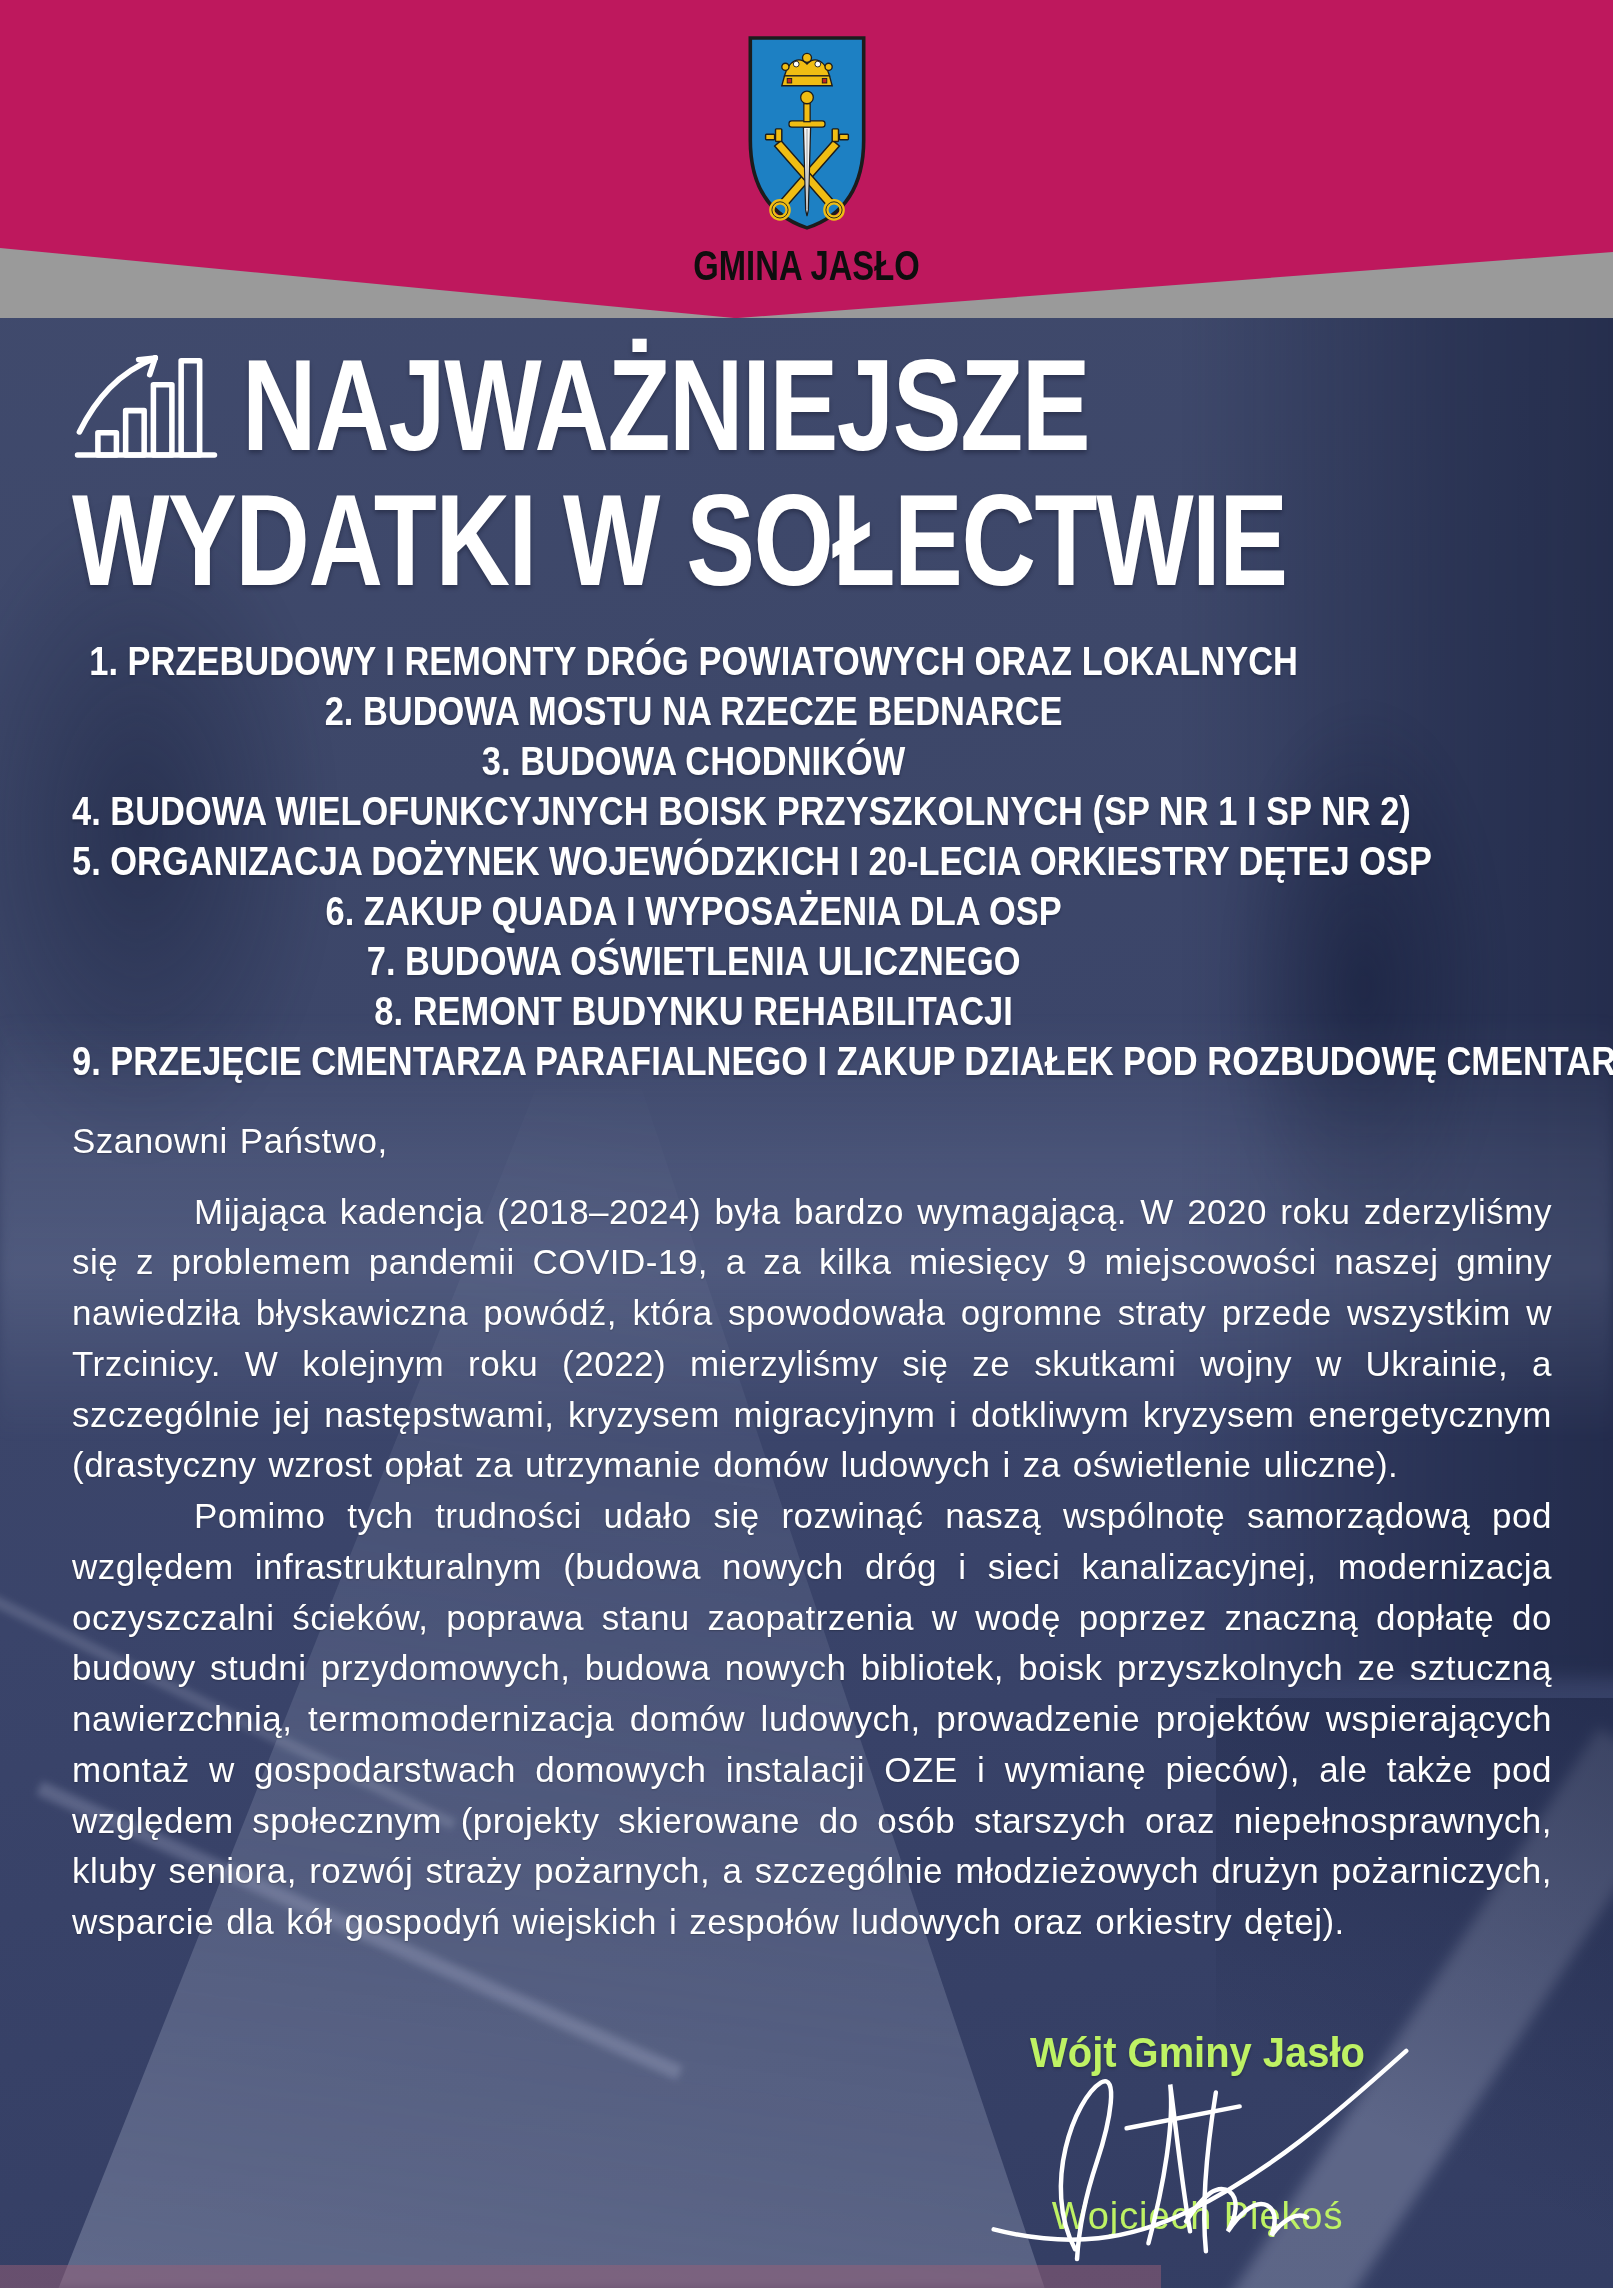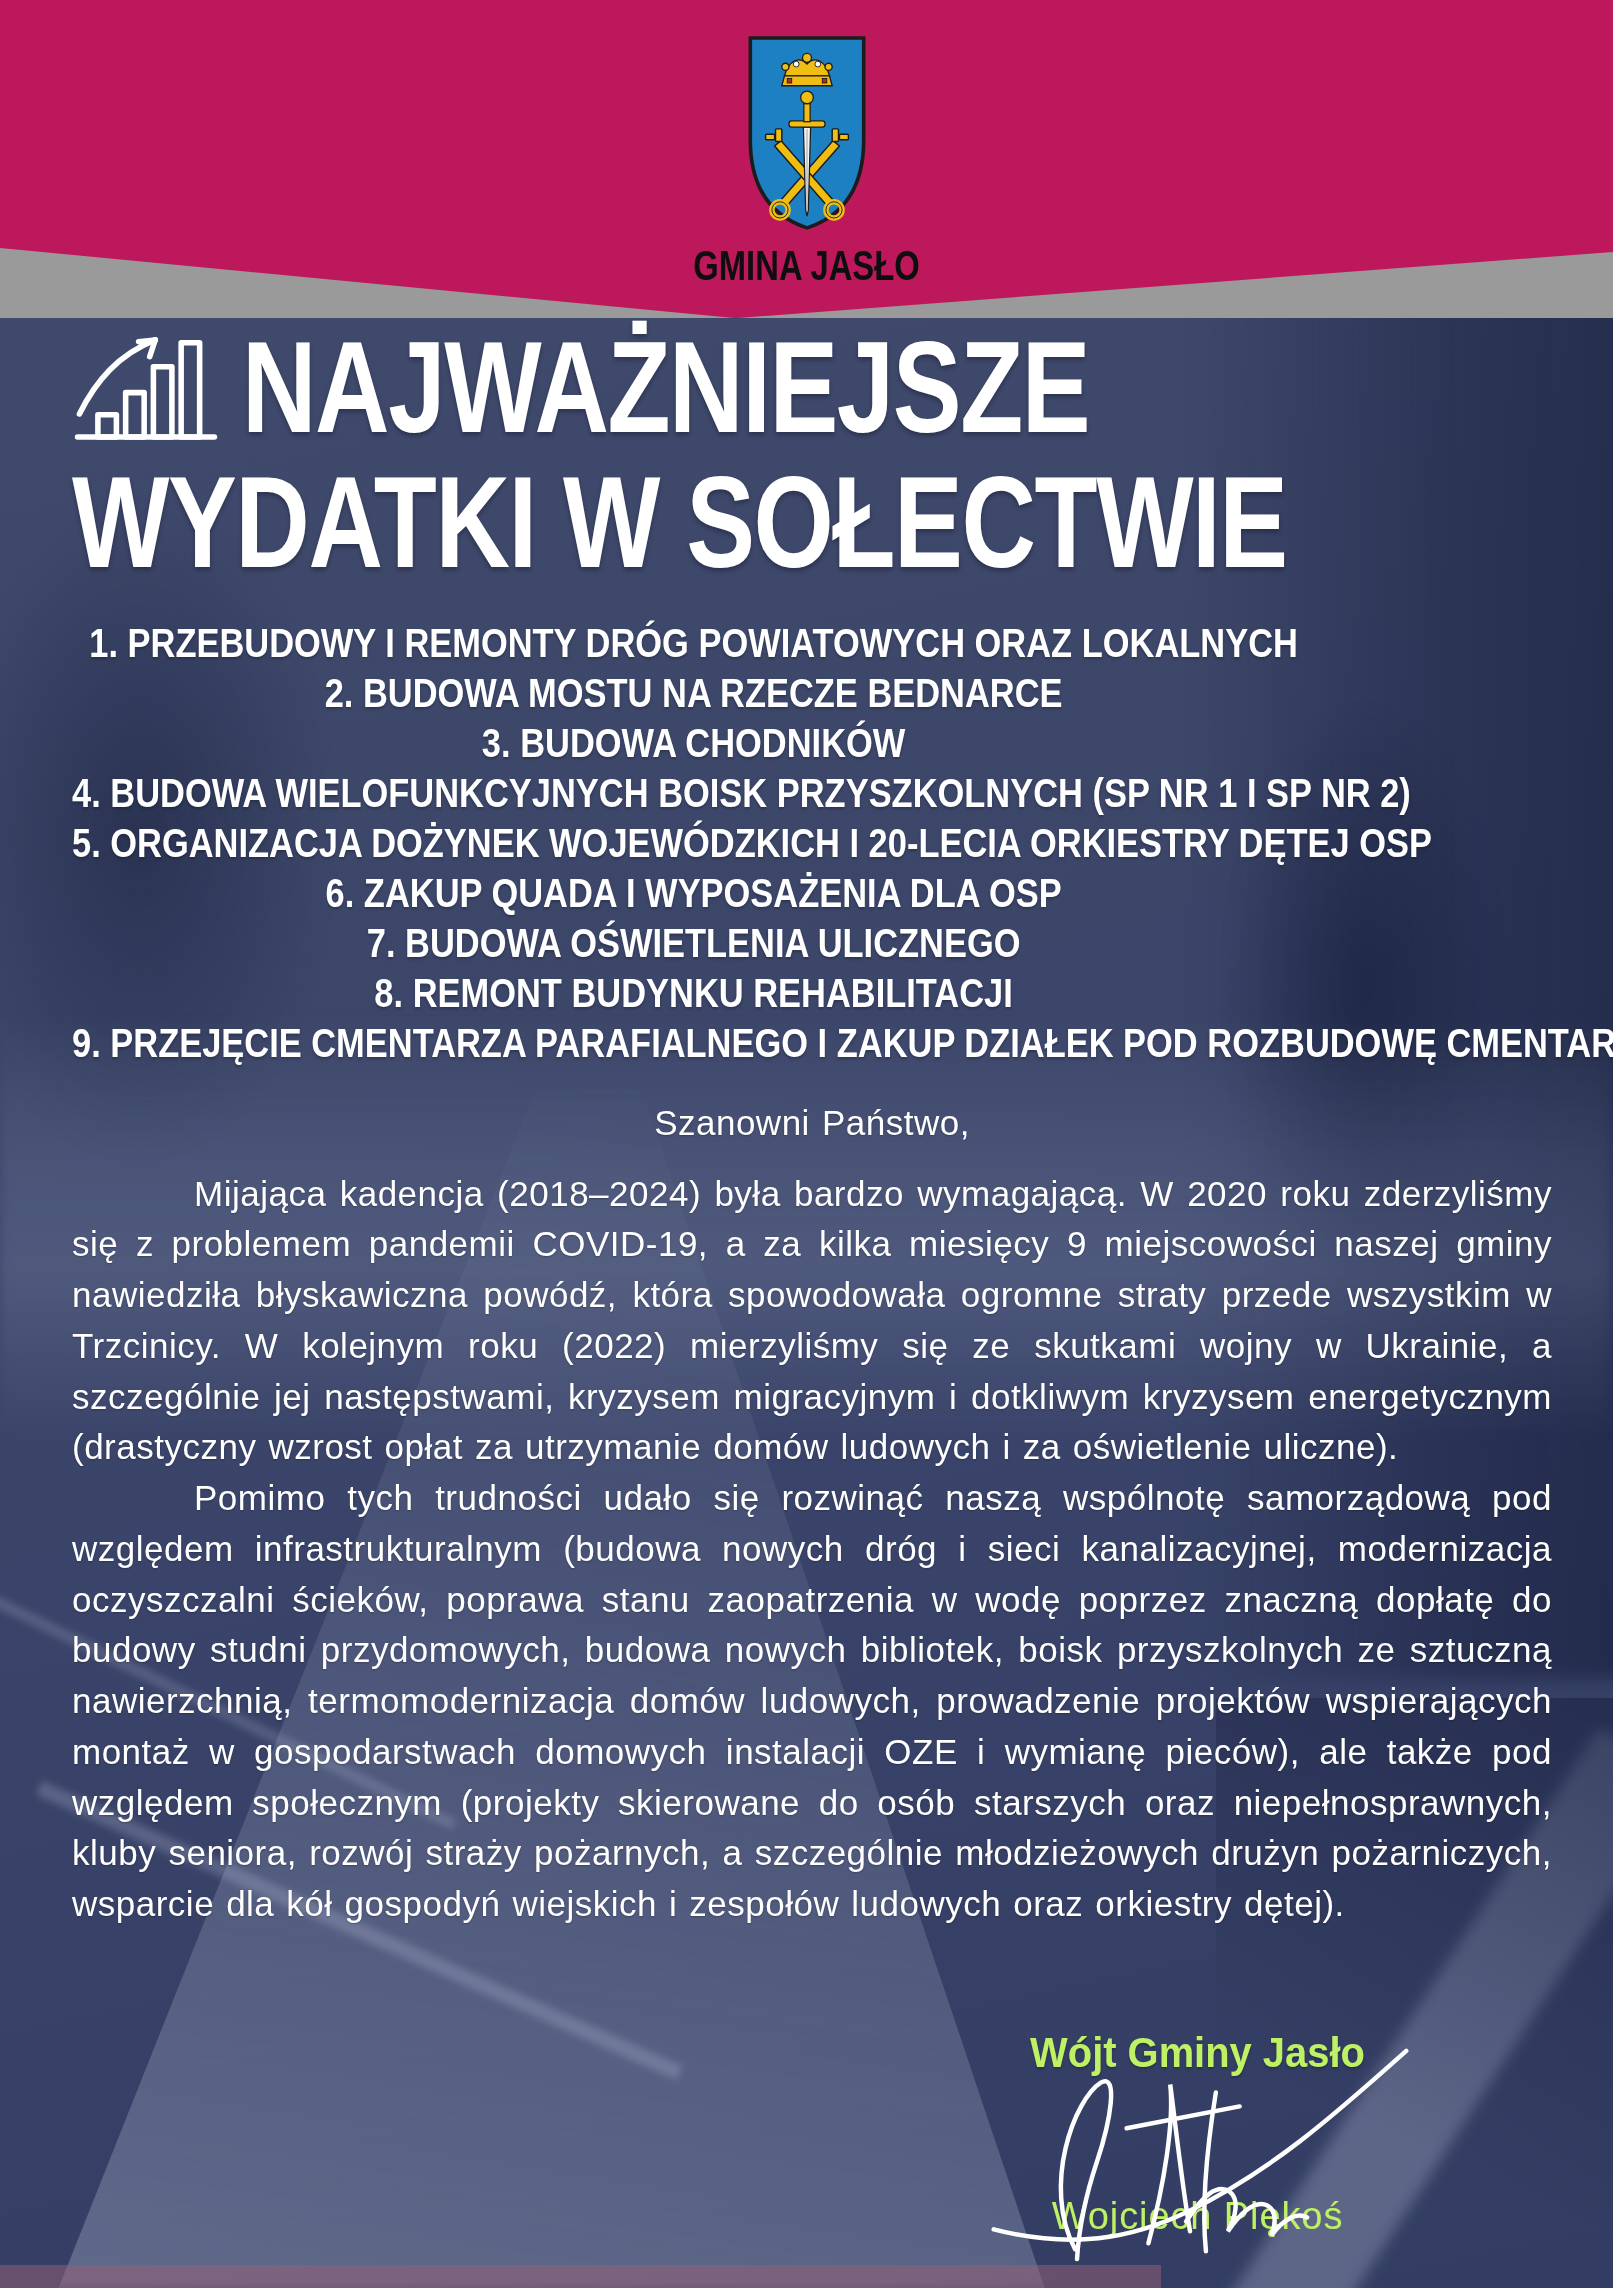--- a/index.html
+++ b/index.html
@@ -42,37 +42,37 @@
   .crest{position:absolute;left:50%;top:33px;transform:translateX(-50%);}
   .municipality{position:absolute;top:242px;left:0;right:0;text-align:center;
       font-size:42px;font-weight:bold;color:#0e0e0e;letter-spacing:0px;
       transform:scaleX(.78);}
   .wedge{position:absolute;bottom:0;background:#9a9a9a;}
   .wedge.left{left:0;width:734px;height:70px;clip-path:polygon(0 0,100% 100%,0 100%);}
   .wedge.right{right:0;width:875px;height:66px;clip-path:polygon(100% 0,0 100%,100% 100%);}
 
   
   .main{position:absolute;top:318px;left:0;right:0;bottom:0;
-        padding:4px 61px 0 72px;color:#fff;}
+        padding:22px 61px 0 72px;color:#fff;}
   .title-row{display:flex;align-items:center;}
   .chart-icon{width:148px;height:114px;margin-right:22px;flex:0 0 auto;}
   .h-line{font-size:129px;line-height:1.02;font-weight:bold;color:#fff;white-space:nowrap;
       letter-spacing:-1.8px;transform:scaleX(.8);transform-origin:left center;
       margin:0;text-shadow:0 2.8px 4.6px rgba(8,12,30,.35);}
   .h-line.second{margin-top:3.7px;}
 
   .expenses{list-style:none;margin:29.5px 0 0;padding:0;text-align:center;}
   .expenses li{font-size:41px;line-height:50px;font-weight:bold;white-space:nowrap;
       transform:scaleX(.84);transform-origin:left center;
       text-shadow:0 1.8px 2.8px rgba(8,12,30,.3);}
 
   .letter{margin-top:29.5px;font-size:35px;line-height:1.45;letter-spacing:0.5px;
       word-spacing:1.8px;text-align:justify;text-shadow:0 0.9px 1.8px rgba(0,0,0,.25);}
   .letter p{margin:0;}
-  .salutation{margin-bottom:20px !important;text-align:center;}
+  .salutation{margin-bottom:20px !important;text-align:left;}
   .indent{text-indent:122px;}
 
   
   .signature{position:absolute;top:2029px;left:967px;width:461px;height:249px;color:#bef264;}
   .sig-role{font-size:42px;font-weight:bold;text-align:center;transform:scaleX(.95);
       text-shadow:0 1.8px 2.8px rgba(8,12,30,.3);}
   .sig-name{font-size:38px;text-align:center;margin-top:118px;letter-spacing:0.9px;}
   .sig-svg{position:absolute;left:5.5px;top:5.5px;width:450px;height:238px;pointer-events:none;}
 </style>
 </head>

